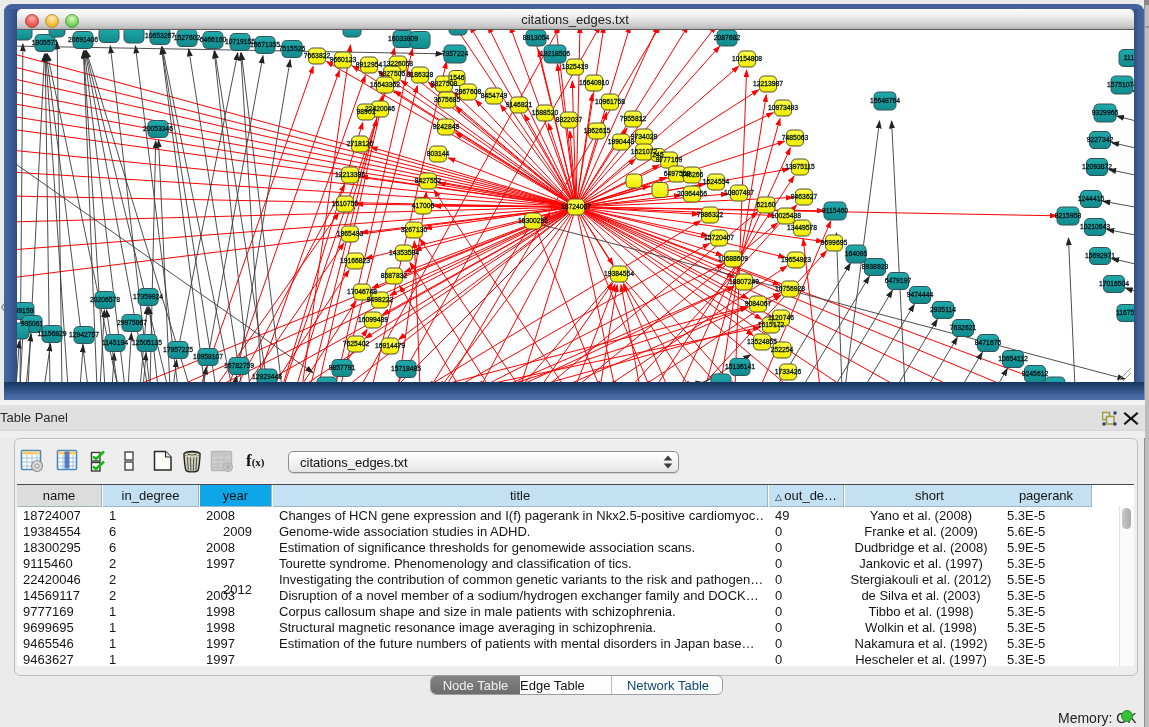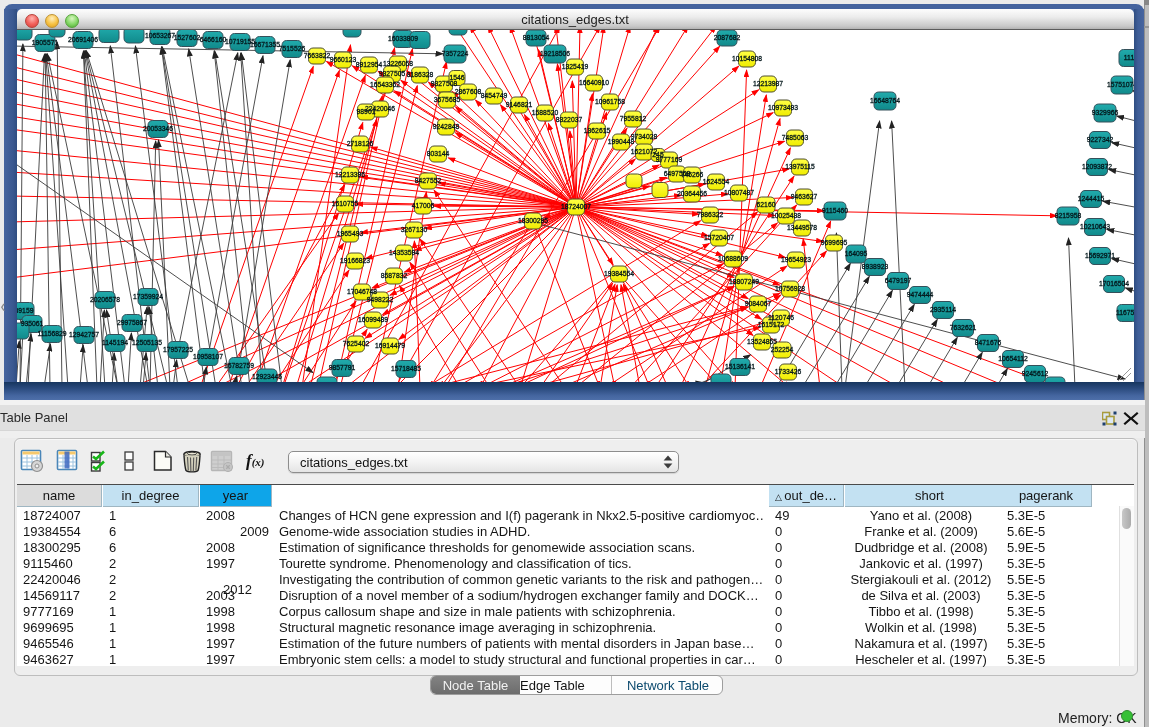--- a/index.html
+++ b/index.html
@@ -620,46 +620,47 @@
   </g>
 
   <g transform="translate(190,1)" opacity="0.85">
     <rect x="1.5" y="1.5" width="20" height="19" rx="1" fill="#c9c9c9" stroke="#adadad" stroke-width="1.4"></rect>
     <rect x="2.5" y="2.5" width="18" height="3.5" fill="#bdbdbd"></rect>
     <path d="M2 10 h19 M2 14 h19 M2 17.5 h19 M8 6 v14 M14 6 v14" stroke="#b3b3b3" stroke-width="1"></path>
     <circle cx="18" cy="17" r="4.5" fill="#bebebe" stroke="#a7a7a7"></circle>
     <path d="M16.3 15.3 l3.4 3.4 M19.7 15.3 l-3.4 3.4" stroke="#a0a0a0" stroke-width="1.3"></path>
   </g>
 </svg>
-<div class="abs" style="left:246px;top:451px;width:30px;height:22px;font-family:'Liberation Serif',serif;font-style:italic;font-size:17px;color:#111;font-weight:bold">f<span style="font-size:11px;font-weight:bold">(x)</span></div>
+<div class="abs" style="left:246px;top:451px;width:30px;height:22px;font-family:'Liberation Serif',serif;font-size:17px;color:#111;font-weight:bold">f<span style="font-size:11px;font-weight:bold">(x)</span></div>
 
 <div class="abs" style="left:288px;top:451px;width:391px;height:22px;border:1px solid #8d8d8d;border-radius:5px;background:linear-gradient(180deg,#ffffff,#f2f2f2 55%,#e4e4e4);box-shadow:0 1px 1px rgba(0,0,0,.12);font-size:13px;color:#111;line-height:21px;padding-left:11px">citations_edges.txt</div>
 <svg class="abs" style="left:662px;top:455px" width="12" height="14" viewBox="0 0 12 14">
     <path d="M6 0.5 L10.4 5.6 H1.6 z" fill="#3c3c3c"></path>
     <path d="M6 13.5 L1.6 8.4 H10.4 z" fill="#3c3c3c"></path>
   </svg>
 
 <div class="abs" style="left:17px;top:484px;width:1117px;height:182px;background:#fff;border-top:1px solid #4a4a4a;font-size:13px;color:#151515">
 <div style="position:absolute;left:0;top:0;width:100%;height:100%">
       <div style="position:absolute;left:0px;top:0;width:85px;height:22px;background:#dcdcdc;border-right:1px solid #9fb6c2;border-bottom:1px solid #9fb6c2;text-align:center;line-height:22px">name</div>
       <div style="position:absolute;left:86px;top:0;width:96px;height:22px;background:#c3e1f2;border-right:1px solid #9fb6c2;border-bottom:1px solid #9fb6c2;text-align:center;line-height:22px">in_degree</div>
       <div style="position:absolute;left:183px;top:0;width:72px;height:22px;background:#0ea5e9;border-right:1px solid #9fb6c2;border-bottom:1px solid #9fb6c2;text-align:center;line-height:22px">year</div>
+      <div style="position:absolute;left:256px;top:0;width:495px;height:22px;background:#c3e1f2;border-right:1px solid #9fb6c2;border-bottom:1px solid #9fb6c2;text-align:center;line-height:22px">title</div>
       <div style="position:absolute;left:752px;top:0;width:75px;height:22px;background:#c3e1f2;border-right:1px solid #9fb6c2;border-bottom:1px solid #9fb6c2;text-align:center;line-height:22px"><span style="font-size:9px">△ </span>out_de…</div>
       <div style="position:absolute;left:828px;top:0;width:170px;height:22px;background:#c3e1f2;border-right:1px solid #9fb6c2;border-bottom:1px solid #9fb6c2;text-align:center;line-height:22px">short</div>
       <div style="position:absolute;left:984px;top:0;width:91px;height:22px;background:#c3e1f2;border-right:1px solid #9fb6c2;border-bottom:1px solid #9fb6c2;text-align:center;line-height:22px">pagerank</div>
       <div style="position:absolute;left:0px;top:23px;width:82px;height:16px;padding-left:6px;text-align:left;white-space:nowrap;overflow:hidden">18724007</div>
       <div style="position:absolute;left:86px;top:23px;width:93px;height:16px;padding-left:6px;text-align:left;white-space:nowrap;overflow:hidden">1</div>
       <div style="position:absolute;left:183px;top:23px;width:69px;height:16px;padding-left:6px;text-align:left;white-space:nowrap;overflow:hidden">2008</div>
       <div style="position:absolute;left:256px;top:23px;width:492px;height:16px;padding-left:6px;text-align:left;white-space:nowrap;overflow:hidden">Changes of HCN gene expression and I(f) pagerank in Nkx2.5-positive cardiomyoc…</div>
       <div style="position:absolute;left:752px;top:23px;width:72px;height:16px;padding-left:6px;text-align:left;white-space:nowrap;overflow:hidden">49</div>
       <div style="position:absolute;left:828px;top:23px;width:152px;height:16px;text-align:center;white-space:nowrap;overflow:hidden">Yano et al. (2008)</div>
       <div style="position:absolute;left:984px;top:23px;width:88px;height:16px;padding-left:6px;text-align:left;white-space:nowrap;overflow:hidden">5.3E-5</div>
       <div style="position:absolute;left:0px;top:39px;width:82px;height:16px;padding-left:6px;text-align:left;white-space:nowrap;overflow:hidden">19384554</div>
       <div style="position:absolute;left:86px;top:39px;width:93px;height:16px;padding-left:6px;text-align:left;white-space:nowrap;overflow:hidden">6</div>
-      <div style="position:absolute;left:183px;top:39px;width:69px;height:16px;padding-left:6px;text-align:right;white-space:nowrap;overflow:hidden">2009</div>
+      <div style="position:absolute;left:183px;top:39px;width:69px;height:16px;padding-left:6px;text-align:center;white-space:nowrap;overflow:hidden">2009</div>
       <div style="position:absolute;left:256px;top:39px;width:492px;height:16px;padding-left:6px;text-align:left;white-space:nowrap;overflow:hidden">Genome-wide association studies in ADHD.</div>
       <div style="position:absolute;left:752px;top:39px;width:72px;height:16px;padding-left:6px;text-align:left;white-space:nowrap;overflow:hidden">0</div>
       <div style="position:absolute;left:828px;top:39px;width:152px;height:16px;text-align:center;white-space:nowrap;overflow:hidden">Franke et al. (2009)</div>
       <div style="position:absolute;left:984px;top:39px;width:88px;height:16px;padding-left:6px;text-align:left;white-space:nowrap;overflow:hidden">5.6E-5</div>
       <div style="position:absolute;left:0px;top:55px;width:82px;height:16px;padding-left:6px;text-align:left;white-space:nowrap;overflow:hidden">18300295</div>
       <div style="position:absolute;left:86px;top:55px;width:93px;height:16px;padding-left:6px;text-align:left;white-space:nowrap;overflow:hidden">6</div>
       <div style="position:absolute;left:183px;top:55px;width:69px;height:16px;padding-left:6px;text-align:left;white-space:nowrap;overflow:hidden">2008</div>
       <div style="position:absolute;left:256px;top:55px;width:492px;height:16px;padding-left:6px;text-align:left;white-space:nowrap;overflow:hidden">Estimation of significance thresholds for genomewide association scans.</div>
       <div style="position:absolute;left:752px;top:55px;width:72px;height:16px;padding-left:6px;text-align:left;white-space:nowrap;overflow:hidden">0</div>
       <div style="position:absolute;left:828px;top:55px;width:152px;height:16px;text-align:center;white-space:nowrap;overflow:hidden">Dudbridge et al. (2008)</div>
@@ -697,26 +698,25 @@
       <div style="position:absolute;left:183px;top:135px;width:69px;height:16px;padding-left:6px;text-align:left;white-space:nowrap;overflow:hidden">1998</div>
       <div style="position:absolute;left:256px;top:135px;width:492px;height:16px;padding-left:6px;text-align:left;white-space:nowrap;overflow:hidden">Structural magnetic resonance image averaging in schizophrenia.</div>
       <div style="position:absolute;left:752px;top:135px;width:72px;height:16px;padding-left:6px;text-align:left;white-space:nowrap;overflow:hidden">0</div>
       <div style="position:absolute;left:828px;top:135px;width:152px;height:16px;text-align:center;white-space:nowrap;overflow:hidden">Wolkin et al. (1998)</div>
       <div style="position:absolute;left:984px;top:135px;width:88px;height:16px;padding-left:6px;text-align:left;white-space:nowrap;overflow:hidden">5.3E-5</div>
       <div style="position:absolute;left:0px;top:151px;width:82px;height:16px;padding-left:6px;text-align:left;white-space:nowrap;overflow:hidden">9465546</div>
       <div style="position:absolute;left:86px;top:151px;width:93px;height:16px;padding-left:6px;text-align:left;white-space:nowrap;overflow:hidden">1</div>
       <div style="position:absolute;left:183px;top:151px;width:69px;height:16px;padding-left:6px;text-align:left;white-space:nowrap;overflow:hidden">1997</div>
       <div style="position:absolute;left:256px;top:151px;width:492px;height:16px;padding-left:6px;text-align:left;white-space:nowrap;overflow:hidden">Estimation of the future numbers of patients with mental disorders in Japan base…</div>
       <div style="position:absolute;left:752px;top:151px;width:72px;height:16px;padding-left:6px;text-align:left;white-space:nowrap;overflow:hidden">0</div>
-      <div style="position:absolute;left:828px;top:151px;width:152px;height:16px;text-align:center;white-space:nowrap;overflow:hidden">Nakamura et al. (1997)</div>
+      <div style="position:absolute;left:828px;top:151px;width:152px;height:16px;text-align:center;white-space:nowrap;overflow:hidden">Nakamura et al. (1992)</div>
       <div style="position:absolute;left:984px;top:151px;width:88px;height:16px;padding-left:6px;text-align:left;white-space:nowrap;overflow:hidden">5.3E-5</div>
       <div style="position:absolute;left:0px;top:167px;width:82px;height:16px;padding-left:6px;text-align:left;white-space:nowrap;overflow:hidden">9463627</div>
       <div style="position:absolute;left:86px;top:167px;width:93px;height:16px;padding-left:6px;text-align:left;white-space:nowrap;overflow:hidden">1</div>
       <div style="position:absolute;left:183px;top:167px;width:69px;height:16px;padding-left:6px;text-align:left;white-space:nowrap;overflow:hidden">1997</div>
-      <div style="position:absolute;left:256px;top:167px;width:492px;height:16px;padding-left:6px;text-align:left;white-space:nowrap;overflow:hidden">Embryonic stem cells: a model to study structural and functional properties in car…</div>
       <div style="position:absolute;left:752px;top:167px;width:72px;height:16px;padding-left:6px;text-align:left;white-space:nowrap;overflow:hidden">0</div>
       <div style="position:absolute;left:828px;top:167px;width:152px;height:16px;text-align:center;white-space:nowrap;overflow:hidden">Hescheler et al. (1997)</div>
       <div style="position:absolute;left:984px;top:167px;width:88px;height:16px;padding-left:6px;text-align:left;white-space:nowrap;overflow:hidden">5.3E-5</div>
     </div>
 </div>
 
 <div class="abs" style="left:1119px;top:506px;width:15px;height:160px;background:#fafafa;border-left:1px solid #e0e0e0"></div>
 <div class="abs" style="left:1122px;top:508px;width:9px;height:21px;background:linear-gradient(90deg,#c8c8c8,#ababab);border-radius:5px"></div>
 
 <div class="abs" style="left:430px;top:675px;width:293px;height:20px;border:1px solid #9d9d9d;border-radius:6px;background:#fdfdfd;overflow:hidden;font-size:13px">

